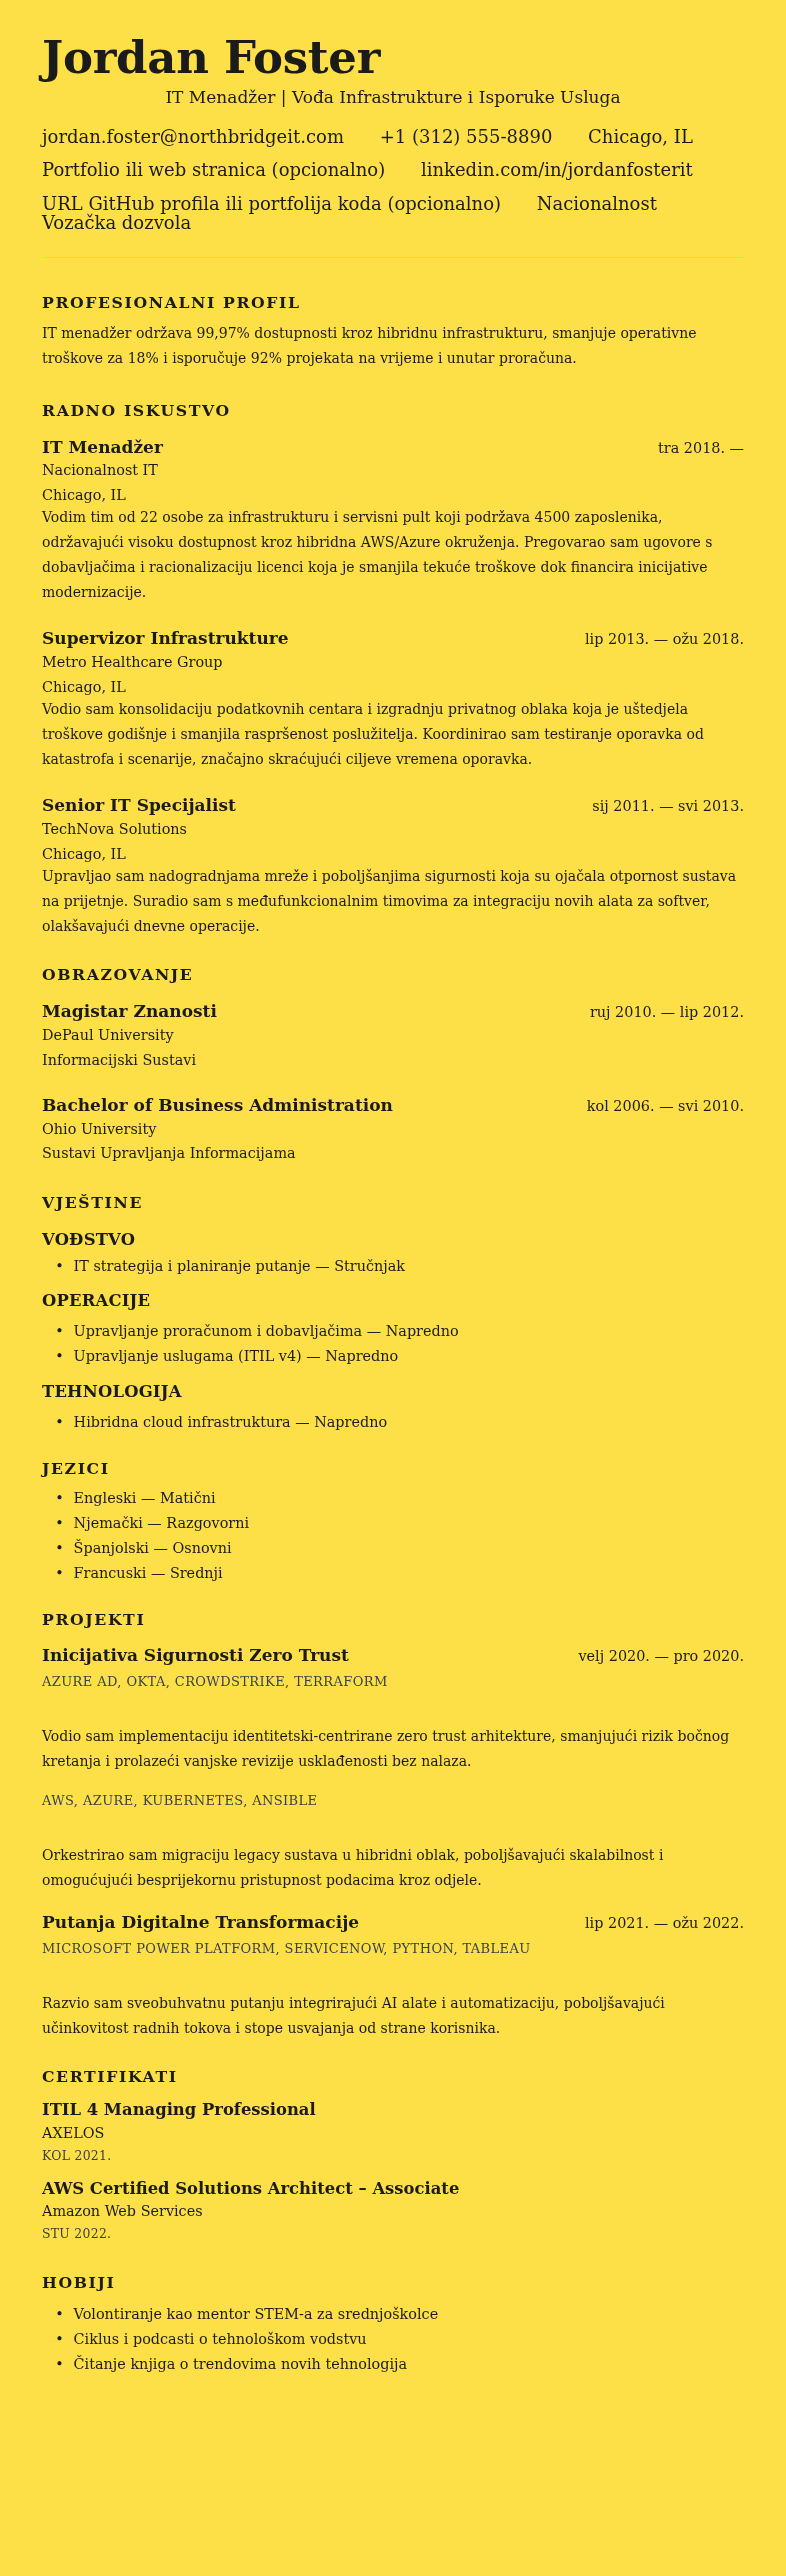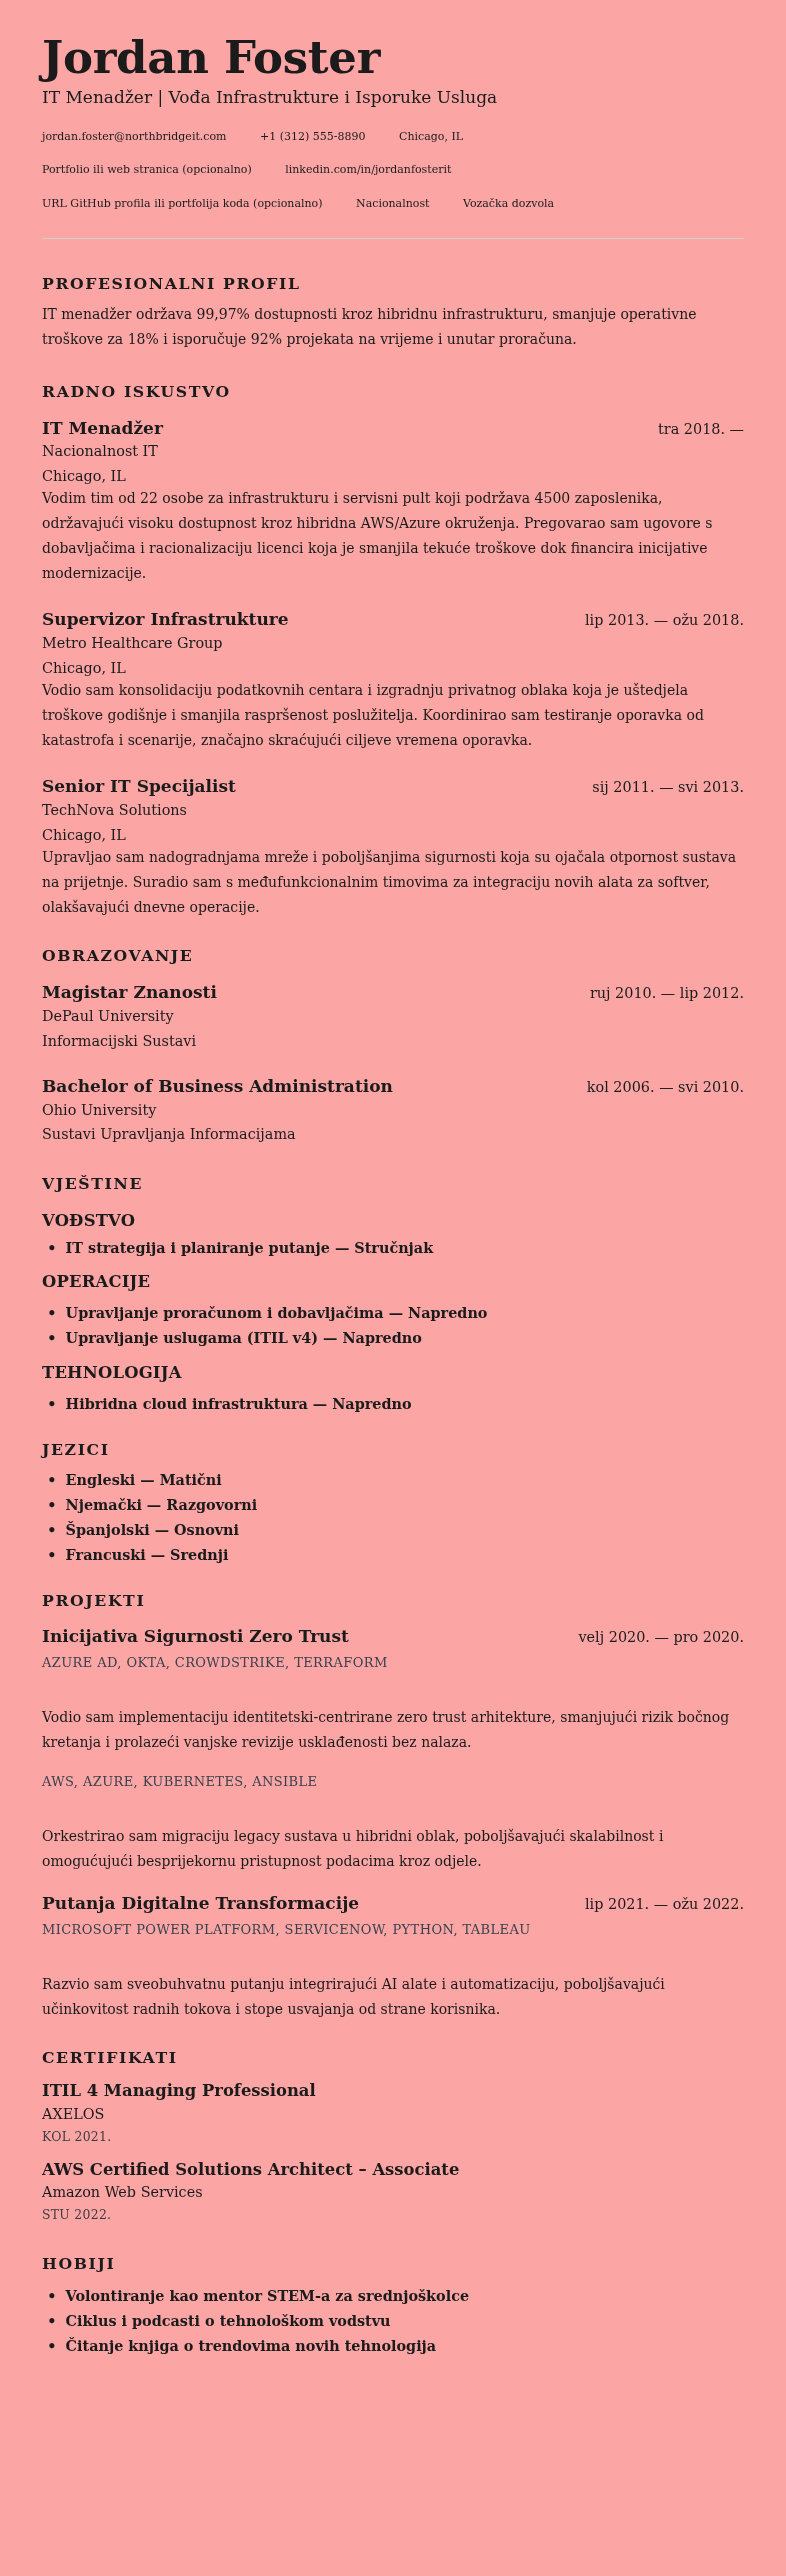--- a/index.html
+++ b/index.html
@@ -1,24 +1,24 @@
 <!DOCTYPE html>
 <html style="font-size:10.5px"><head>
 <meta charset="utf-8">
 <style>
   html,body{margin:0;padding:0;background:#ffffff;}
   .page{
     width:786px;height:2576px;box-sizing:border-box;
-    padding:34px 42px 0 42px;background:#fca5a5;overflow:hidden;
+    padding:34px 42px 0 42px;background:#fde047;overflow:hidden;
     font-family:"DejaVu Serif","Liberation Serif",serif;color:#1b1b1b;
   }
   
   .name{font-size:45px;font-weight:700;line-height:1.05;margin:0;letter-spacing:-0.3px;}
-  .headline{font-size:17px;margin-top:5.2px;line-height:22px;}
-  .contact-row{font-size:11px;line-height:19px;}
+  .headline{font-size:17px;margin-top:5.2px;line-height:22px;text-align:center;}
+  .contact-row{font-size:18px;line-height:19px;}
   .contact-row.first{margin-top:18.3px;}
   .contact-row + .contact-row{margin-top:14.4px;}
   .contact-row span{margin-right:30px;}
   .contact-row span:last-child{margin-right:0;}
   .top-rule{border:none;border-top:0.7px solid #cfcfcf;margin:25px 0 0 0;}
   
   .section{margin:0;}
   .section-heading{font-size:15.7px;font-weight:700;letter-spacing:1.6px;line-height:19.7px;margin:0;}
   .sec-profile{margin-top:35px;}
   .sec-experience{margin-top:30px;}
@@ -41,21 +41,21 @@
   .item-sub{font-size:14.4px;line-height:19px;margin-top:3.9px;}
   .item-sub2{font-size:14.4px;line-height:19px;margin-top:5.9px;}
   .job-desc{}
   .proj-tags{font-size:13px;line-height:17px;letter-spacing:0.4px;margin-top:6.6px;color:#39414d;text-transform:uppercase;}
   .proj-desc{margin-top:34px;}
   .proj-entry{margin-top:14.4px;}
   .proj-entry + .proj-entry{margin-top:18.3px;}
   
   .skill-group-name{font-size:16.4px;font-weight:700;line-height:21px;margin-top:15.7px;letter-spacing:0.2px;}
   .skill-group-name.gap{margin-top:11.8px;}
-  ul.bullets{margin:0;padding:0 0 0 23.6px;list-style:none;font-weight:bold;}
+  ul.bullets{margin:8px;padding:0 0 0 23.6px;list-style:none;}
   ul.bullets.tight{margin-top:3.9px;}
   ul.bullets.med{margin-top:7.9px;}
   ul.bullets.loose{margin-top:9.2px;}
   ul.bullets li{font-size:14.4px;line-height:25px;position:relative;}
   ul.bullets li::before{content:"\2022";position:absolute;left:-18.3px;top:0;font-size:14.4px;}
   
   .cert-entry{margin-top:13px;}
   .cert-title{font-size:16.4px;font-weight:700;line-height:22px;}
   .cert-issuer{font-size:14.4px;line-height:19px;margin-top:2.6px;}
   .cert-date{font-size:12.4px;line-height:16.4px;margin-top:5.2px;letter-spacing:0.3px;color:#3d3d3d;text-transform:uppercase;}

